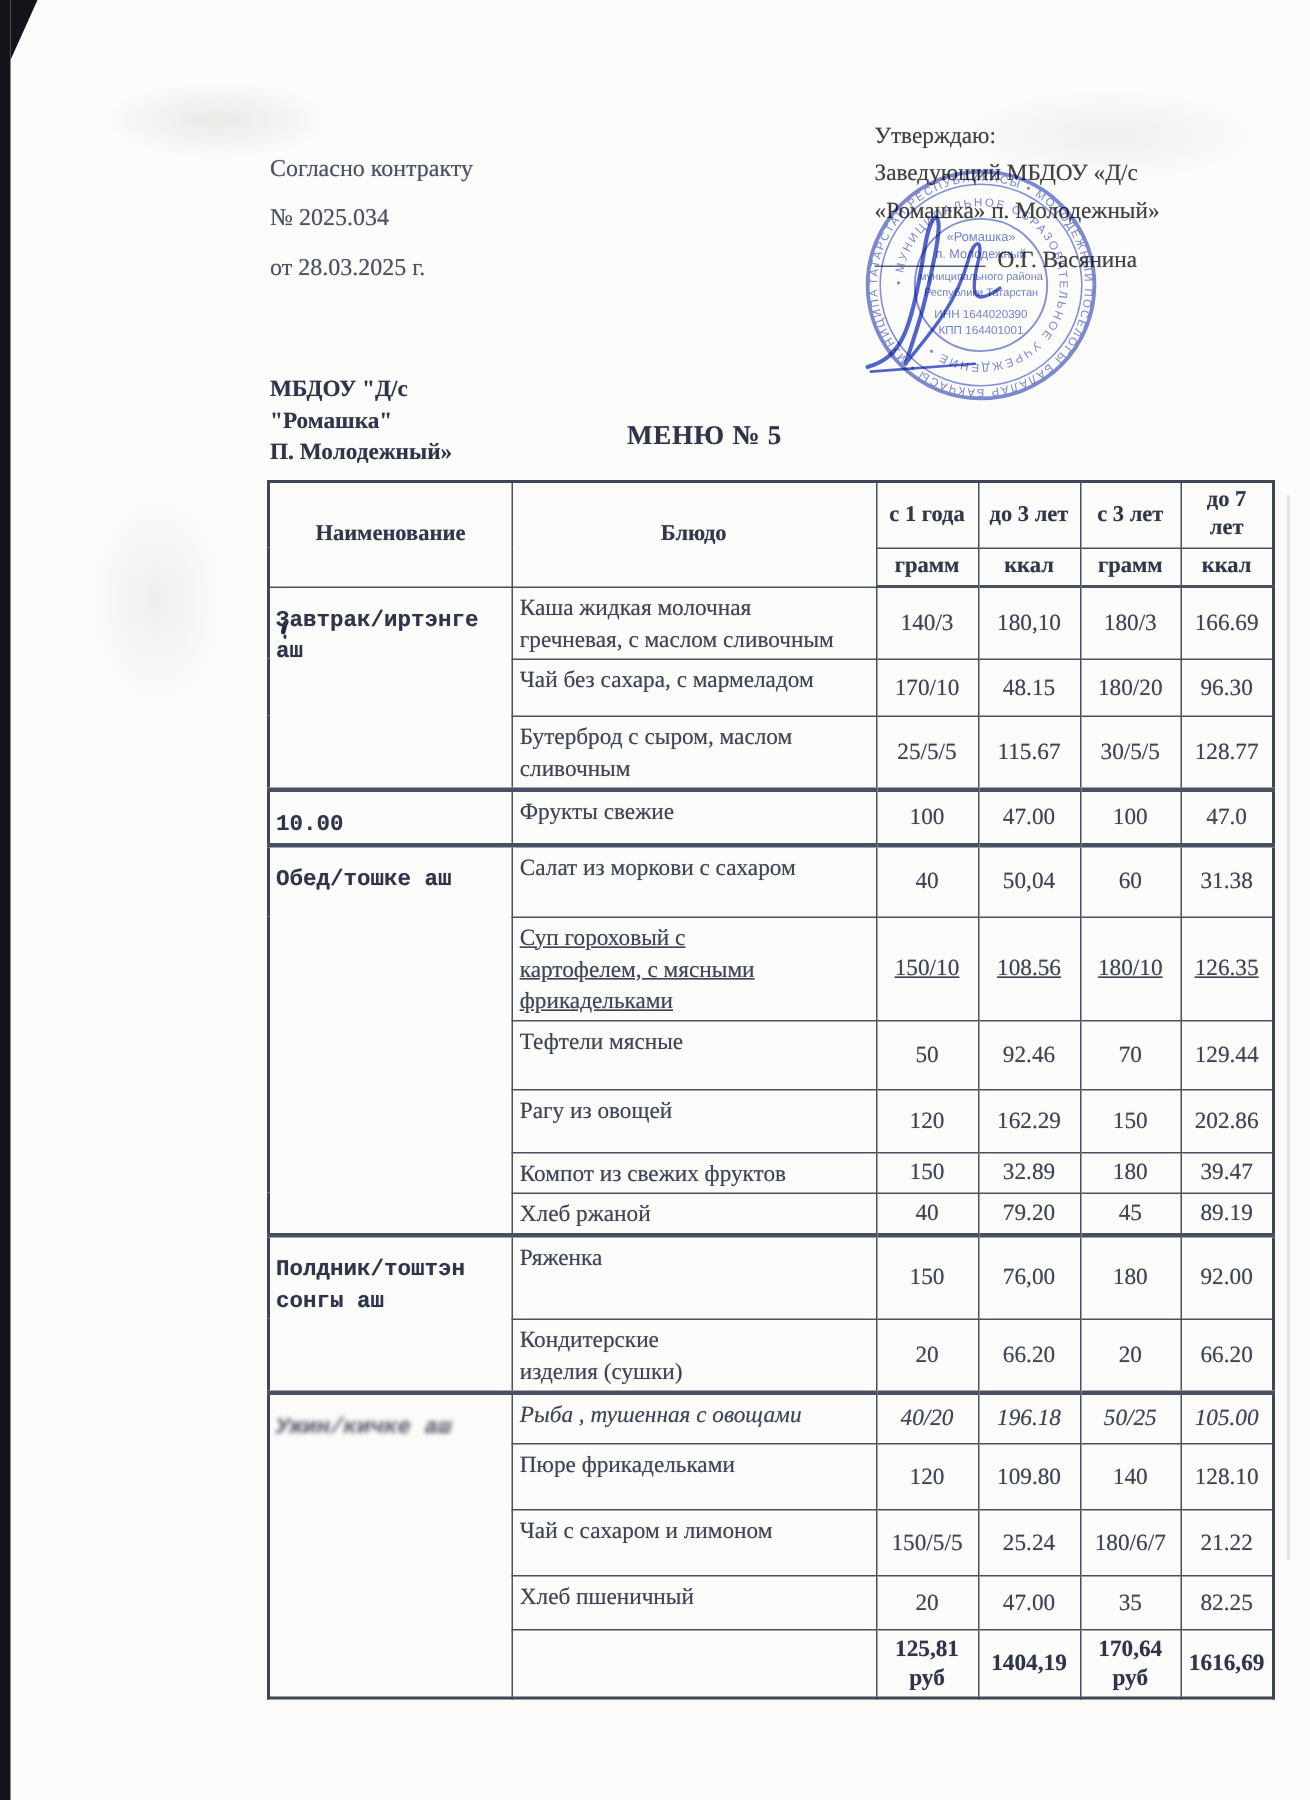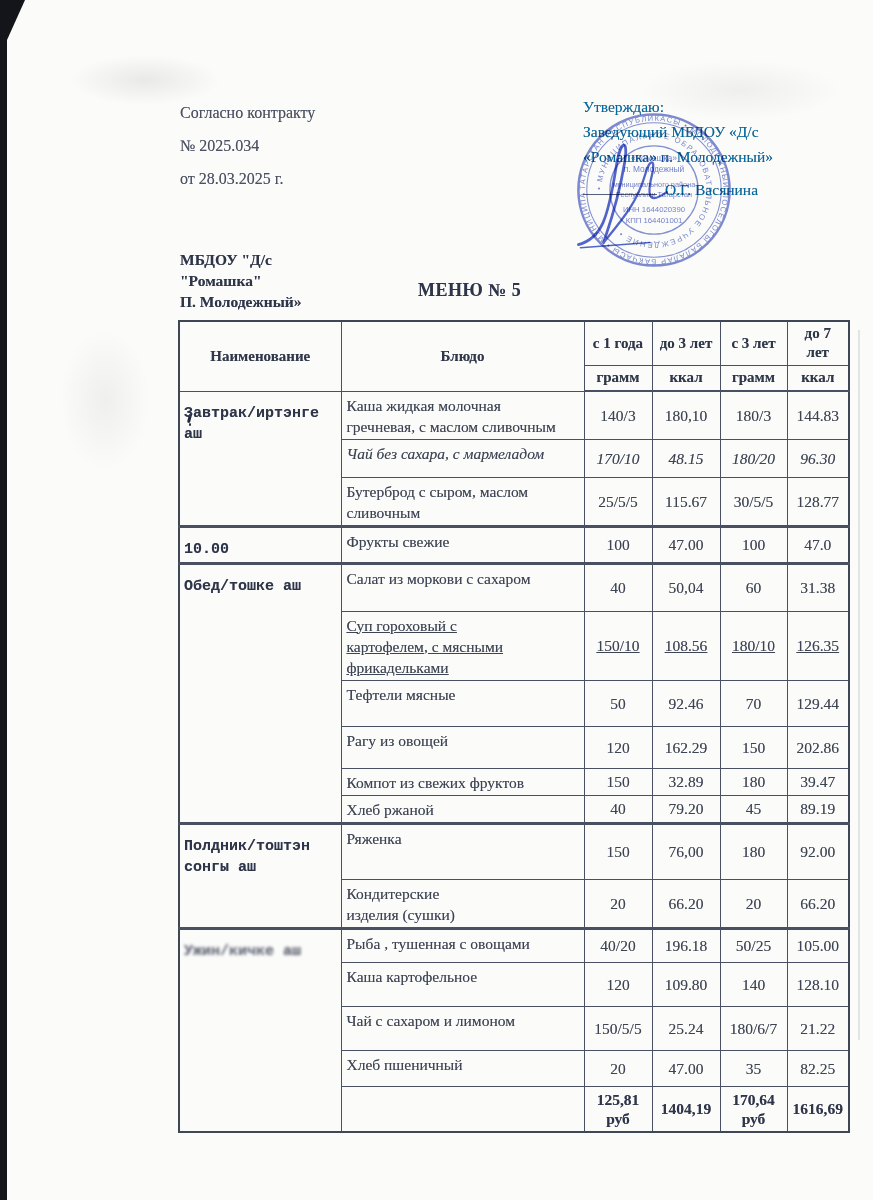--- a/index.html
+++ b/index.html
@@ -17,21 +17,21 @@
   .smudge.a{left:70px;top:55px;width:150px;height:50px;background:radial-gradient(closest-side,rgba(150,150,145,.18),rgba(150,150,145,0));}
   .smudge.b{left:60px;top:330px;width:90px;height:140px;background:radial-gradient(closest-side,rgba(150,150,145,.12),rgba(150,150,145,0));}
   .smudge.c{left:640px;top:60px;width:200px;height:60px;background:radial-gradient(closest-side,rgba(150,150,145,.12),rgba(150,150,145,0));}
   .streak{position:absolute;left:858px;top:330px;width:2px;height:710px;background:rgba(140,146,155,.22);}
   .stray-mark{position:absolute;left:188px;top:414px;width:3px;height:9px;background:#23283a;border-radius:2px;transform:rotate(14deg);}
   .stray-dot{position:absolute;left:189px;top:423px;width:2px;height:3px;background:#23283a;border-radius:50%;}
 
   .ink{text-shadow:0 0 .6px rgba(61,68,84,.5);}
 
   .contract{position:absolute;left:180px;top:96px;font-size:16px;line-height:33px;color:#4a5163;}
-  .approval{position:absolute;left:583px;top:94px;width:290px;font-size:15.5px;line-height:25px;color:#0369a1;}
+  .approval{position:absolute;left:583px;top:78px;width:290px;font-size:15.5px;line-height:25px;color:#404040;}
   .sig-row{margin-top:8px;}
   .sig-line{display:inline-block;width:74px;height:13px;border-bottom:1.6px solid #55607c;margin-right:8px;}
 
   .org{position:absolute;left:180px;top:249px;font-weight:bold;font-size:15.5px;line-height:21px;color:#2e354a;}
   .menu-title{position:absolute;left:418px;top:280px;font-weight:bold;font-size:18px;letter-spacing:.5px;color:#2e354a;}
 
   .stamp-svg{position:absolute;left:549px;top:85px;width:210px;height:210px;mix-blend-mode:multiply;opacity:.93;}
   .signature-svg{position:absolute;left:549px;top:85px;width:210px;height:210px;mix-blend-mode:multiply;}
 
   table.menu{
@@ -147,23 +147,23 @@
     </tr>
   </thead>
   <tbody>
       <tr style="height: 48px;">
         <td rowspan="3" class="c-section">Завтрак/иртэнге аш</td>
         <td class="c-dish">Каша жидкая молочная
 гречневая, с маслом сливочным</td>
         <td class="c-val">140/3</td>
         <td class="c-val">180,10</td>
         <td class="c-val">180/3</td>
-        <td class="c-val">144.83</td>
-      </tr>
-      <tr style="height: 38px; font-style: italic;">
+        <td class="c-val">166.69</td>
+      </tr>
+      <tr style="height: 38px;">
         <td class="c-dish">Чай без сахара, с мармеладом</td>
         <td class="c-val">170/10</td>
         <td class="c-val">48.15</td>
         <td class="c-val">180/20</td>
         <td class="c-val">96.30</td>
       </tr>
       <tr style="height: 48px;">
         <td class="c-dish">Бутерброд с сыром, маслом
 сливочным</td>
         <td class="c-val">25/5/5</td>
@@ -234,30 +234,30 @@
         <td class="c-val">92.00</td>
       </tr>
       <tr style="height: 44px;">
         <td class="c-dish">Кондитерские
 изделия (сушки)</td>
         <td class="c-val">20</td>
         <td class="c-val">66.20</td>
         <td class="c-val">20</td>
         <td class="c-val">66.20</td>
       </tr>
-      <tr class="thick-top" style="height: 34px;">
+      <tr class="thick-top" style="height: 34px; font-style: italic;">
         <td rowspan="5" class="c-section blurred">Ужин/кичке аш</td>
         <td class="c-dish">Рыба , тушенная с овощами</td>
         <td class="c-val">40/20</td>
         <td class="c-val">196.18</td>
         <td class="c-val">50/25</td>
         <td class="c-val">105.00</td>
       </tr>
       <tr style="height: 44px;">
-        <td class="c-dish">Каша картофельное</td>
+        <td class="c-dish">Пюре фрикадельками</td>
         <td class="c-val">120</td>
         <td class="c-val">109.80</td>
         <td class="c-val">140</td>
         <td class="c-val">128.10</td>
       </tr>
       <tr style="height: 44px;">
         <td class="c-dish">Чай с сахаром и лимоном</td>
         <td class="c-val">150/5/5</td>
         <td class="c-val">25.24</td>
         <td class="c-val">180/6/7</td>

